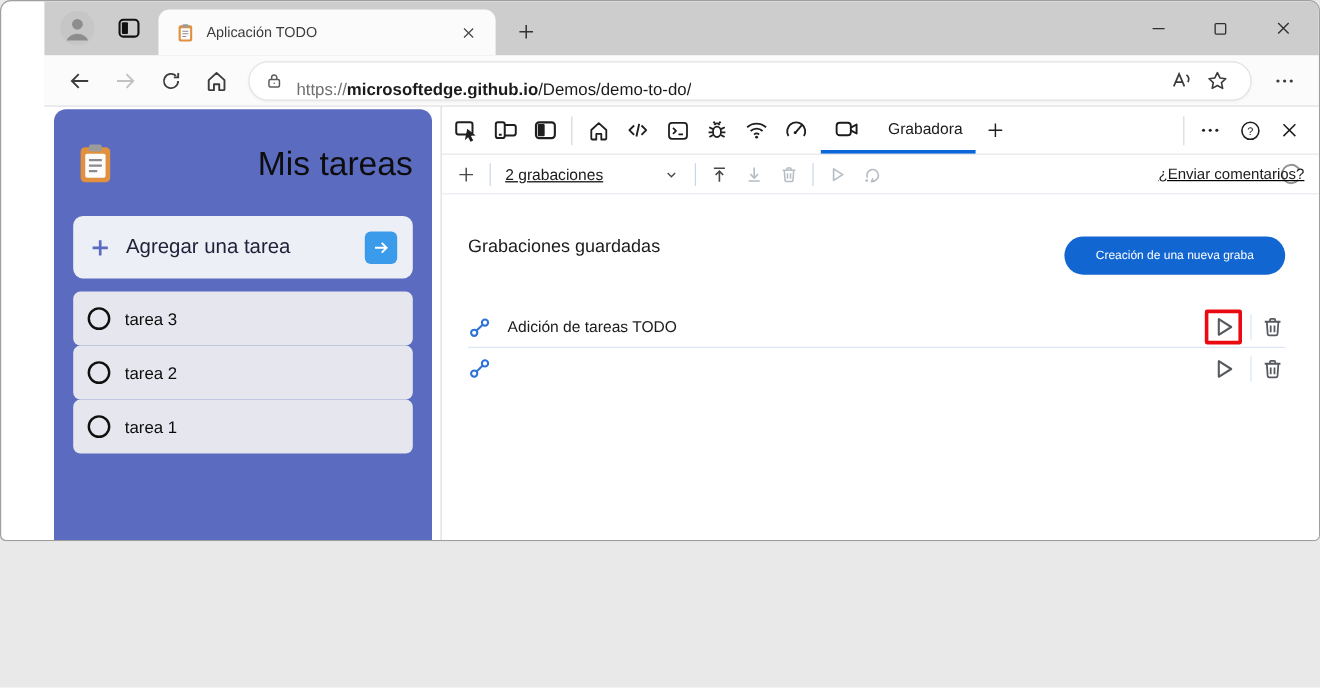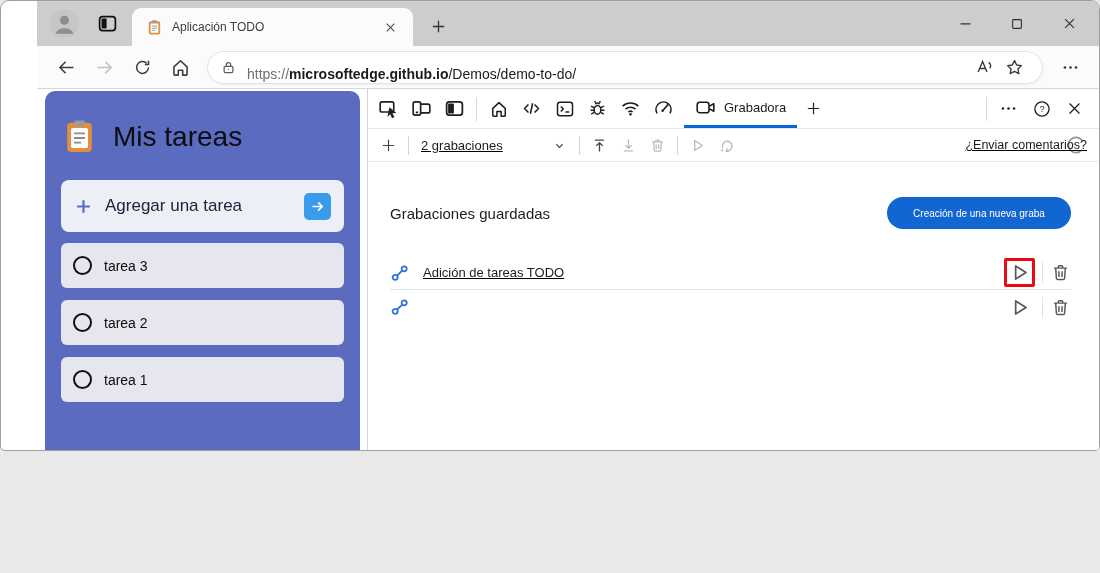--- a/index.html
+++ b/index.html
@@ -32,58 +32,58 @@
   .url-scheme{color:#6f6f6f;}
   .url-host{color:#1b1b1b;font-weight:bold;}
   .url-path{color:#1b1b1b;}
   .pill-spacer{flex:1;}
   .pill-btn{width:30px;height:30px;display:flex;align-items:center;justify-content:center;color:#3a3a3a;flex:none;cursor:pointer;}
 
   
   .content{flex:1;display:flex;min-height:0;background:#fff;}
   .page{width:330px;flex:none;position:relative;background:#fff;}
   .todo-card{position:absolute;left:8px;top:2px;width:315px;height:477px;background:#5b6bc0;border-radius:10px;padding:0 16px;}
-  .todo-header{display:flex;align-items:center;justify-content:flex-start;gap:15px;padding-top:27px;}
+  .todo-header{display:flex;align-items:center;justify-content:space-between;gap:15px;padding-top:27px;}
   .todo-title{font-size:28px;color:#0d0d0d;font-weight:500;}
   .clipboard-lg{width:37px;height:37px;flex:none;}
   .add-box{margin-top:25px;height:52px;background:#edeff6;border-radius:8px;display:flex;align-items:center;padding:0 13px;gap:12px;cursor:text;}
   .add-label{font-size:17px;color:#22223a;}
   .go-btn{margin-left:auto;width:27px;height:27px;background:#3b9beb;border-radius:5px;display:flex;align-items:center;justify-content:center;cursor:pointer;flex:none;}
   .list-title{text-align:center;margin-top:24px;font-size:14.5px;color:#000;}
   .tasks{margin-top:11px;}
-  .task{height:45px;background:#e6e7ee;border-radius:6px;margin-bottom:12px;display:flex;align-items:center;padding:0 12px;gap:12px;cursor:pointer;}
+  .task{height:45px;background:#e6e7ee;border-radius:6px;margin-bottom:0;display:flex;align-items:center;padding:0 12px;gap:12px;cursor:pointer;}
   .task-circle{width:19px;height:19px;border:2.6px solid #101010;border-radius:50%;flex:none;cursor:pointer;}
   .task-label{font-size:14px;color:#0c0c0c;}
 
   
   .devtools{flex:1;border-left:1px solid #d4d4d4;display:flex;flex-direction:column;min-width:0;background:#fff;}
   .dt-tabs{height:40px;border-bottom:1px solid #e6e6e6;display:flex;align-items:stretch;padding:0 8px 0 4px;flex:none;}
   .dt-btn{width:33px;display:flex;align-items:center;justify-content:center;color:#1f1f1f;cursor:pointer;flex:none;}
   .dt-sep{width:1px;height:24px;background:#d8d8d8;align-self:center;margin:0 5px;flex:none;}
-  .dt-tab-active{display:flex;align-items:center;gap:8px;padding:0 11px;border-bottom:3px solid #0b66da;
+  .dt-tab-active{display:flex;align-items:center;gap:24px;padding:0 11px;border-bottom:3px solid #0b66da;
                  font-size:13px;color:#1b1b1b;margin-left:4px;cursor:pointer;flex:none;}
   .dt-spacer{flex:1;}
 
   .rec-toolbar{height:33px;display:flex;align-items:center;border-bottom:1px solid #e7ecf3;padding:0 6px;flex:none;text-decoration:underline;}
   .rt-btn{width:29px;height:28px;display:flex;align-items:center;justify-content:center;color:#474747;cursor:pointer;flex:none;}
   .rt-btn.disabled{color:#b6bcc4;cursor:default;}
   .rt-sep{width:1px;height:19px;background:#c9d6ea;margin:0 5px;flex:none;}
   .rt-select{display:flex;align-items:center;width:160px;padding:0 7px;font-size:13px;color:#1b1b1b;
              justify-content:space-between;cursor:pointer;flex:none;}
   .feedback{margin-left:auto;display:flex;align-items:center;font-size:12.5px;color:#1b1b1b;padding-right:6px;cursor:pointer;}
   .feedback-label{position:relative;z-index:1;}
   .feedback-icon{margin-left:-22px;color:#949494;display:flex;}
 
   .rec-content{padding:0 28px 0 22px;}
-  .rec-head{margin-top:35px;display:flex;align-items:center;justify-content:space-between;}
+  .rec-head{margin-top:35px;display:flex;align-items:flex-start;justify-content:space-between;}
   .rec-heading{font-size:15px;font-weight:400;color:#1c1c1c;}
   .new-btn{width:184px;height:32px;background:#1266d1;border:none;border-radius:16px;color:#fff;font-size:10px;
            font-family:inherit;display:flex;align-items:center;justify-content:center;white-space:nowrap;overflow:hidden;
            padding:0 8px;cursor:pointer;flex:none;}
-  .rec-rows{margin-top:27px;text-decoration:underline;}
+  .rec-rows{margin-top:27px;}
   .rec-row{height:34px;display:flex;align-items:center;}
   .rec-row.first{border-bottom:1px solid #dbe7f7;}
   .flow-icon{color:#2d72d9;display:flex;flex:none;}
   .rec-name{font-size:13px;color:#1c1c1c;margin-left:13px;}
   .row-controls{margin-left:auto;display:flex;align-items:center;}
   .play-wrap{border:3px solid transparent;border-radius:2px;display:flex;align-items:center;padding:0 1px;}
   .play-wrap.highlighted{border-color:#ea0b12;}
   .row-btn{color:#565a5f;display:flex;cursor:pointer;}
   .row-sep{width:1px;height:21px;background:#d7e4f5;margin:0 7px;}
 

